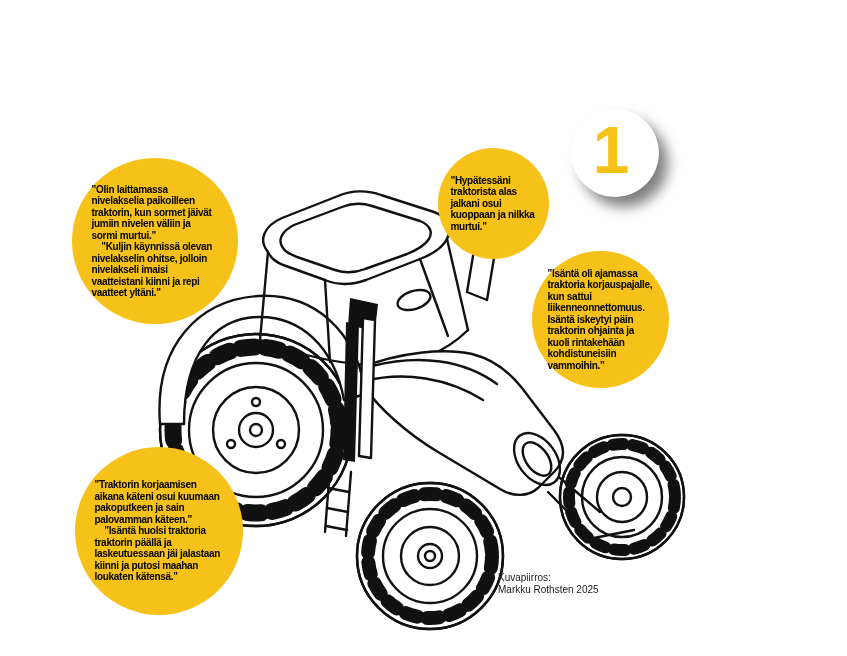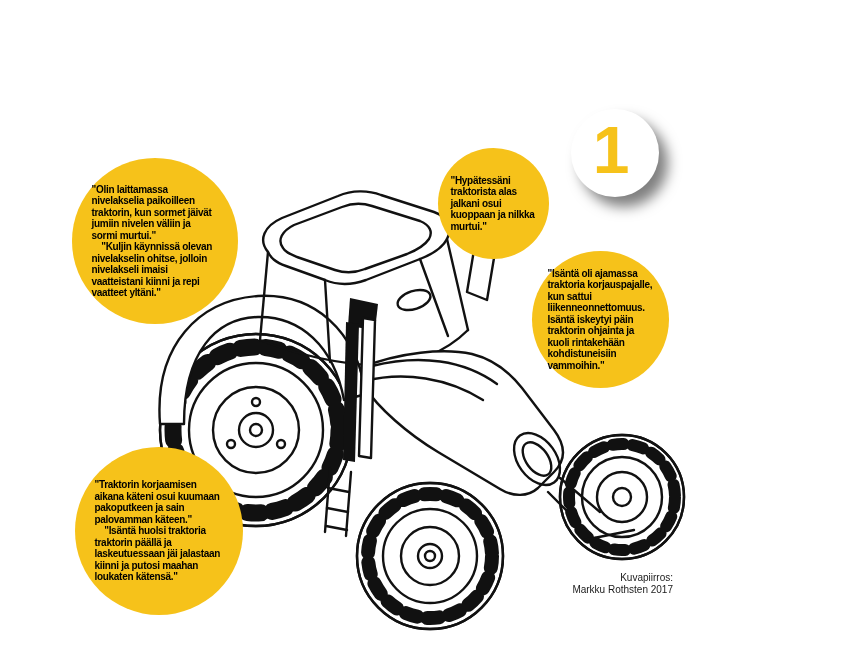--- a/index.html
+++ b/index.html
@@ -35,21 +35,21 @@
     box-shadow: 9px 10px 13px rgba(0,0,0,0.5);
     display:flex; align-items:center; justify-content:center;
   }
   .badge .num {
     color: var(--accent-yellow, #F6C21A);
     font-size:66px; font-weight:bold; line-height:1;
     transform: translate(-4px,-3px);
   }
   .credit {
     position:absolute; left:498px; top:572px; width:175px;
-    text-align:right; font-size:10px; line-height:12px; color:#1a1a1a;
+    font-size:10px; line-height:12px; color:#1a1a1a;
   }
   .credit span { display:block; }
 </style>
 </head>
 <body>
 
 <div class="page">
 
   <svg class="tractor" viewBox="0 0 847 656" width="847" height="656" aria-hidden="true">
     <g fill="none" stroke="currentColor" stroke-width="2.4" stroke-linecap="round" stroke-linejoin="round">
@@ -143,16 +143,16 @@
     <div class="txt">"Traktorin korjaamisen aikana käteni osui kuumaan pakoputkeen ja sain palovamman käteen."
  "Isäntä huolsi traktoria traktorin päällä ja laskeutuessaan jäi jalastaan kiinni ja putosi maahan loukaten kätensä."</div>
   </div>
 
   <div class="badge">
     <span class="num">1</span>
   </div>
 
   <div class="credit">
     <span>Kuvapiirros:</span>
-    <span>Markku Rothsten 2017</span>
+    <span>Markku Rothsten 2025</span>
   </div>
 
 </div>
 
 </body></html>

